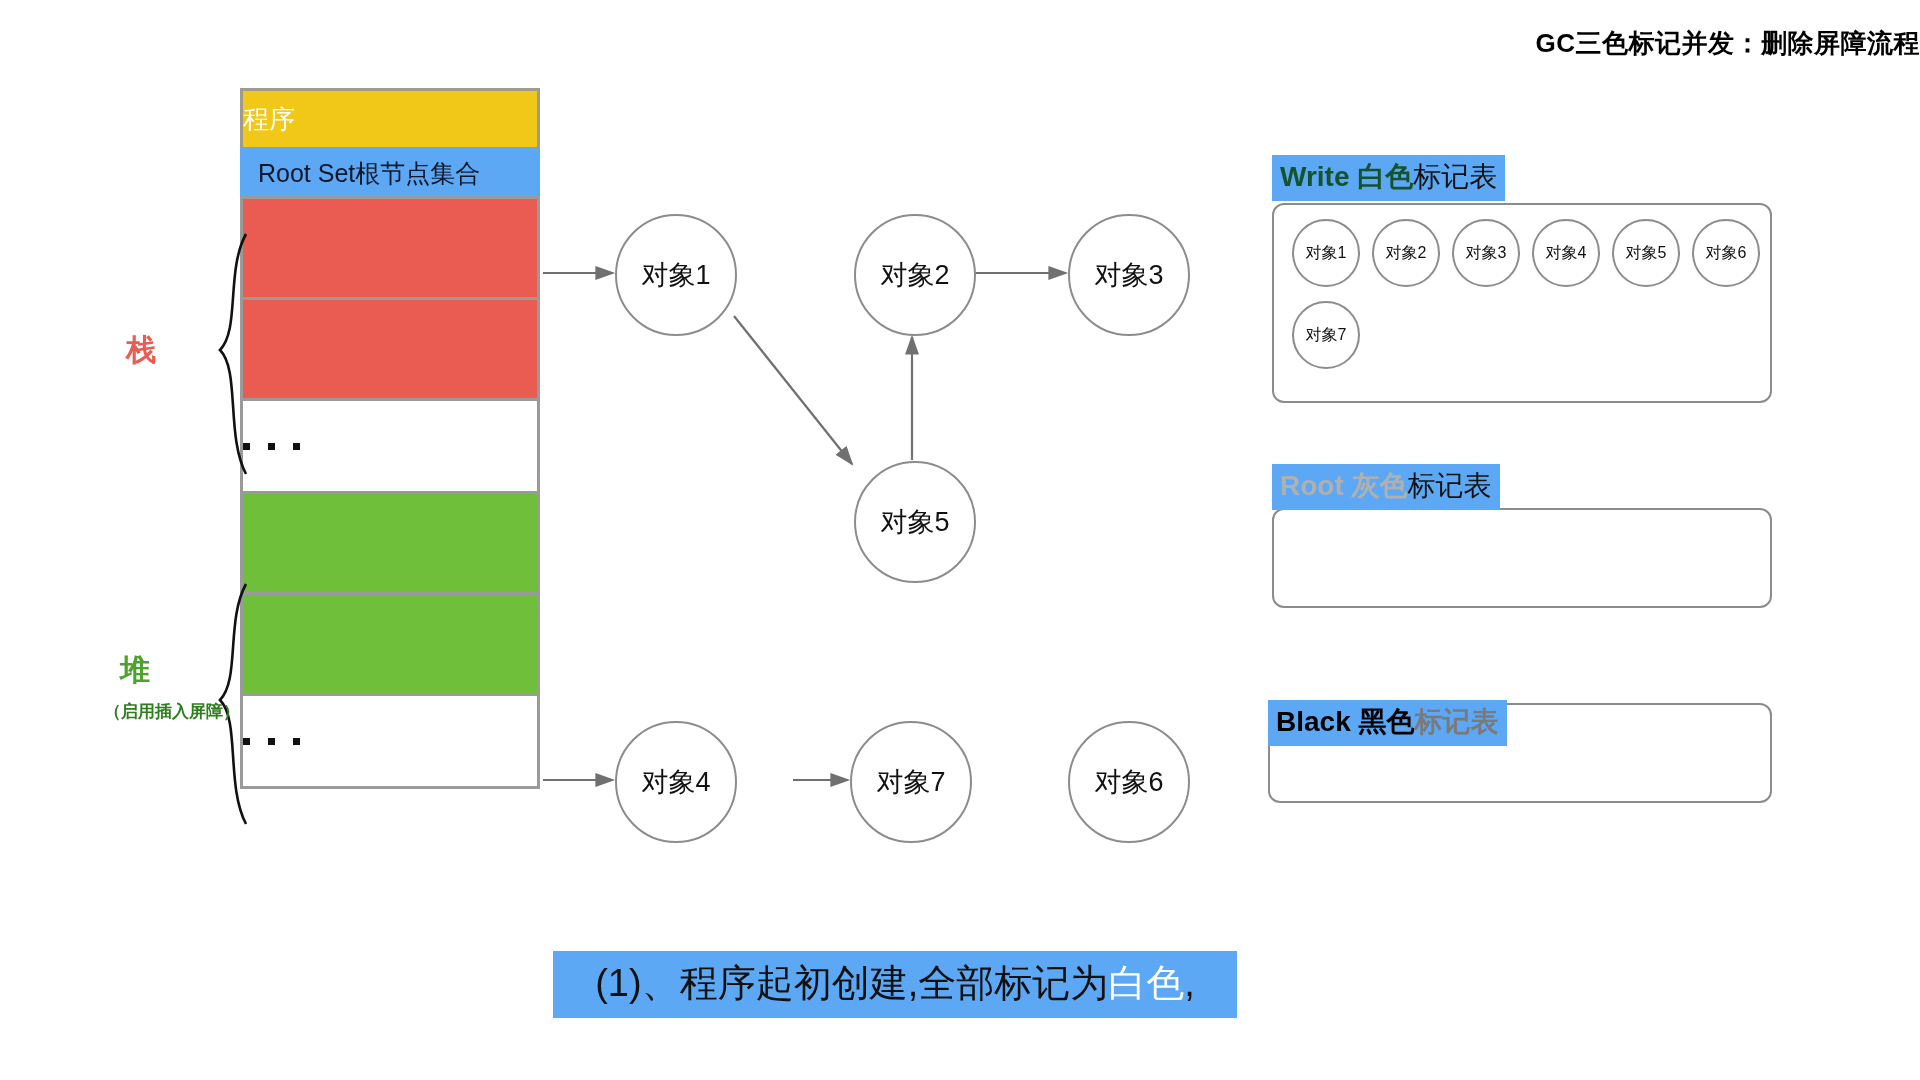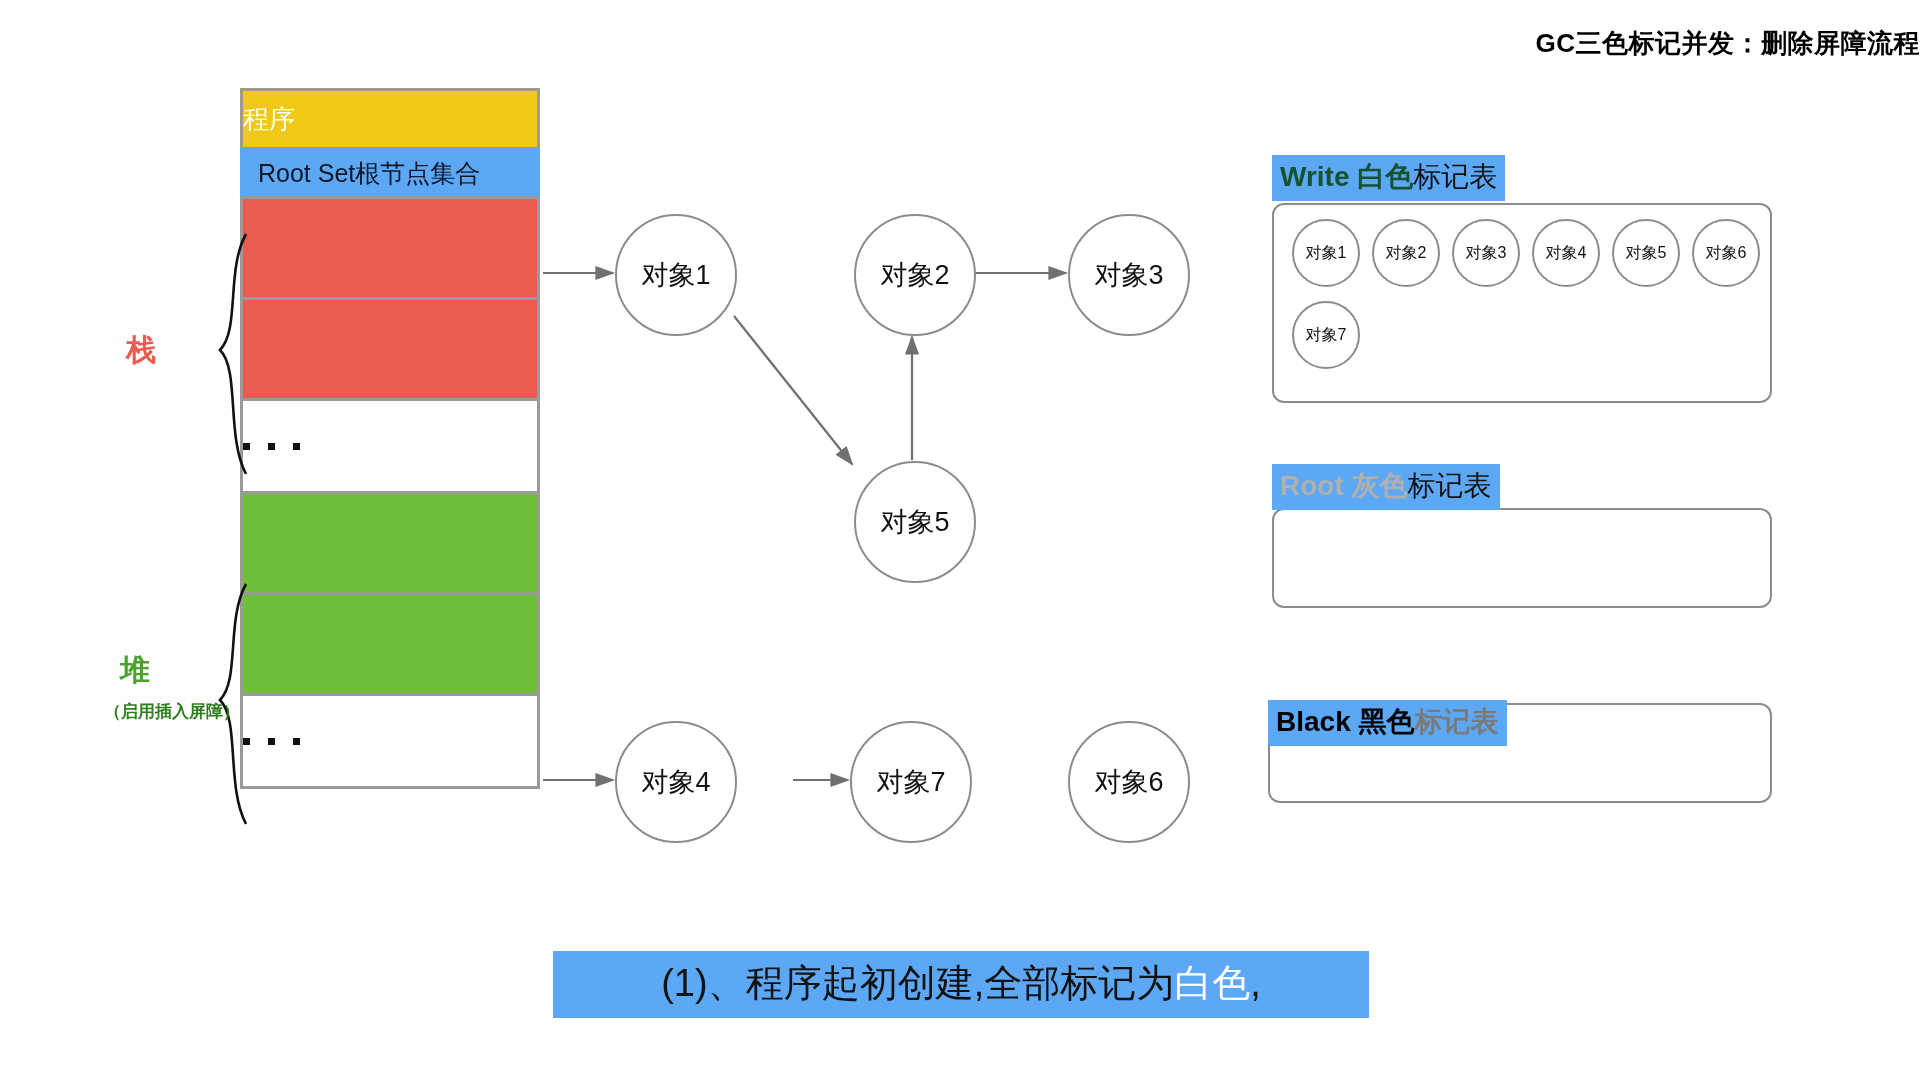--- a/index.html
+++ b/index.html
@@ -85,21 +85,21 @@
     width:68px;height:68px;border-radius:50%;
     border:2px solid #8c8c8c;background:#fff;
     display:flex;align-items:center;justify-content:center;
     font-size:16px;color:#111;
     box-sizing:border-box;
   }
 
   
   #caption{
     position:absolute;
-    left:553px;top:951px;width:816px;
+    left:553px;top:951px;width:684px;
     background:#5CA8F5;
     text-align:center;
     font-size:38px;line-height:1.28;
     color:#111;
     padding:8px 0 10px 0;
     box-sizing:border-box;
   }
   #caption .hl{color:#ffffff;}
   .capline{display:block;white-space:nowrap;}
 </style>

